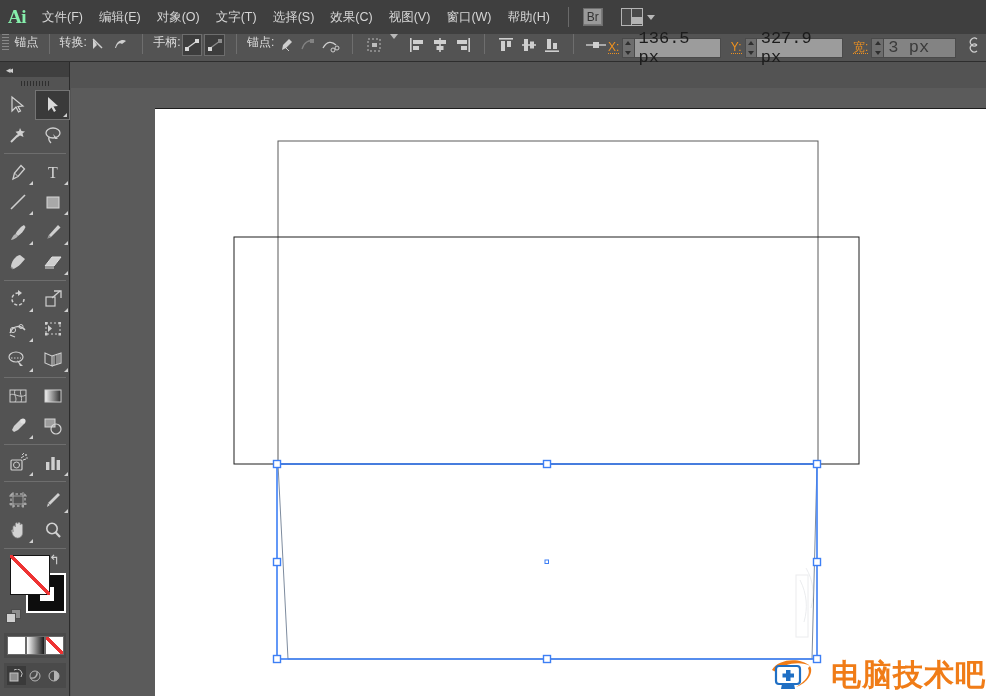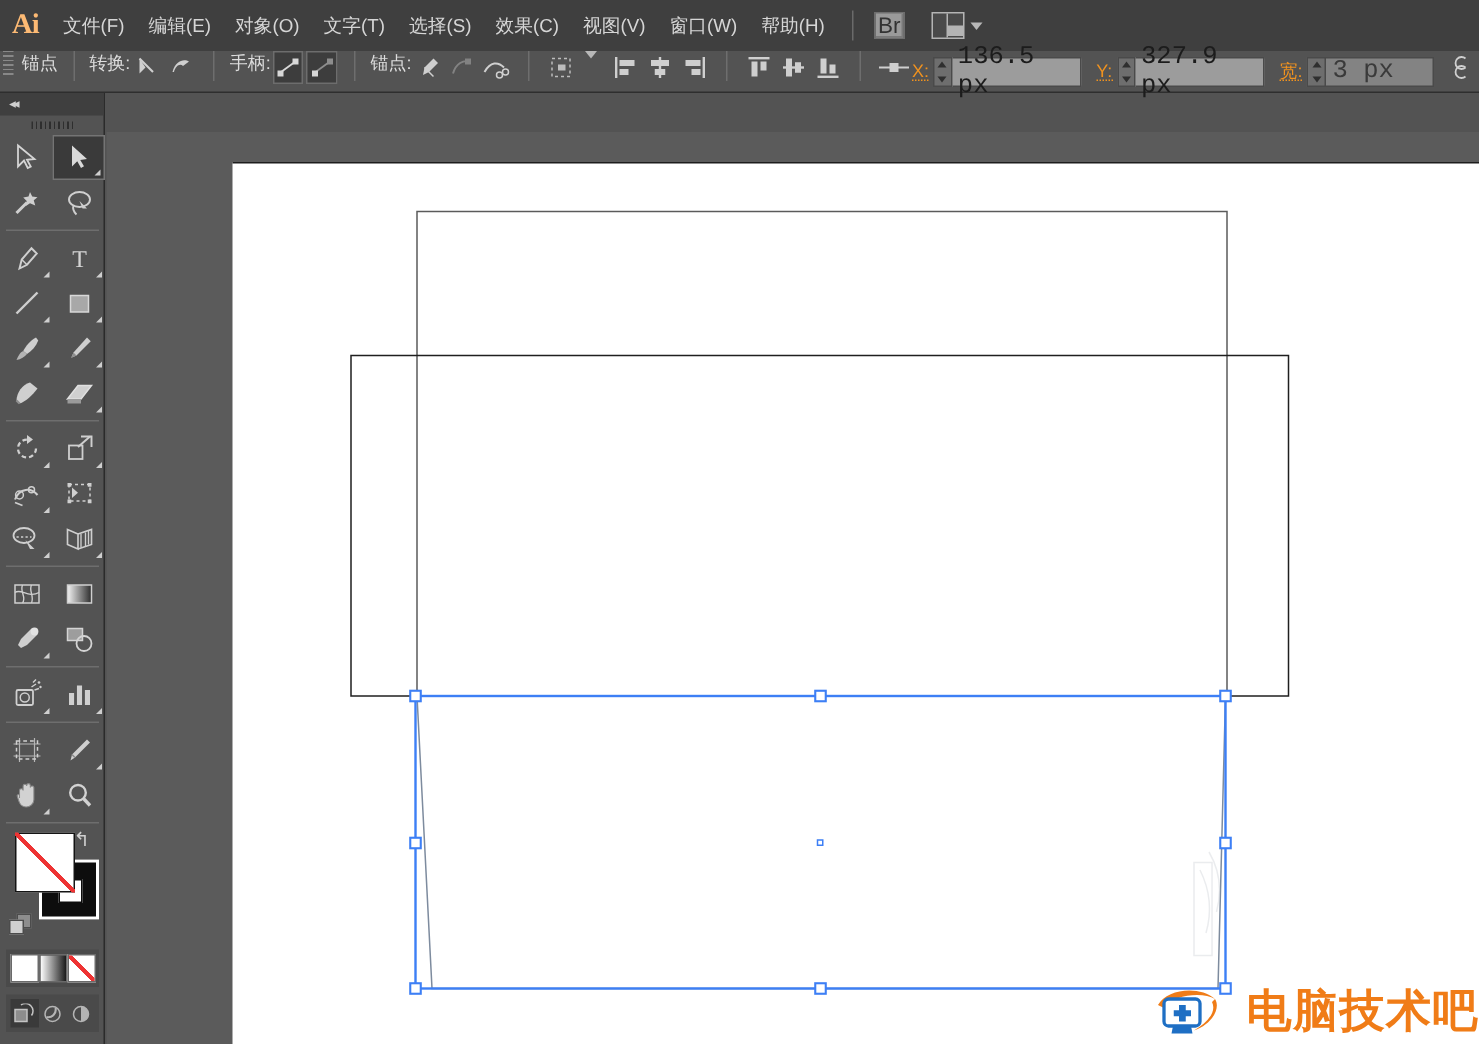--- a/index.html
+++ b/index.html
@@ -15,38 +15,38 @@
 
   
   .menubar {
     position: absolute; left: 0; top: 0; width: 986px; height: 34px;
     background: #3f3f3f;
     display: flex; align-items: center;
   }
   .ai-logo {
     width: 34px; height: 34px;
     display: flex; align-items: center; justify-content: center;
-    color: #fdba74; font-size: 19px; font-weight: bold;
+    color: #86efac; font-size: 19px; font-weight: bold;
     font-family: "Liberation Serif", serif;
     letter-spacing: -0.5px;
   }
   .menu-item {
     color: #d6d6d6; font-size: 12.5px;
     padding: 0 8px; height: 34px;
     display: flex; align-items: center; cursor: default;
     white-space: nowrap;
   }
   .menu-sep-v {
     width: 1px; height: 20px; background: #6a6a6a; margin: 0 10px;
   }
   .br-btn {
     width: 20px; height: 18px; background: #9a9a9a;
     border: 1px solid #6e6e6e;
     display: flex; align-items: center; justify-content: center;
-    font-size: 15px; color: #333; margin-left: 4px;
+    font-size: 12px; color: #333; margin-left: 4px;
     box-shadow: inset -1px -1px 0 #7a7a7a;
   }
   .ws-btn {
     width: 22px; height: 18px;
     border: 1px solid #b4b4b4; margin-left: 18px;
     position: relative; background: #4a4a4a;
   }
   .ws-btn i { position: absolute; background: #b4b4b4; display:block;}
   .ws-btn .v { left: 9px; top: 0; width: 1px; height: 16px; }
   .ws-btn .fill { left: 10px; top: 8px; width: 10px; height: 7px; background:#b4b4b4;}

